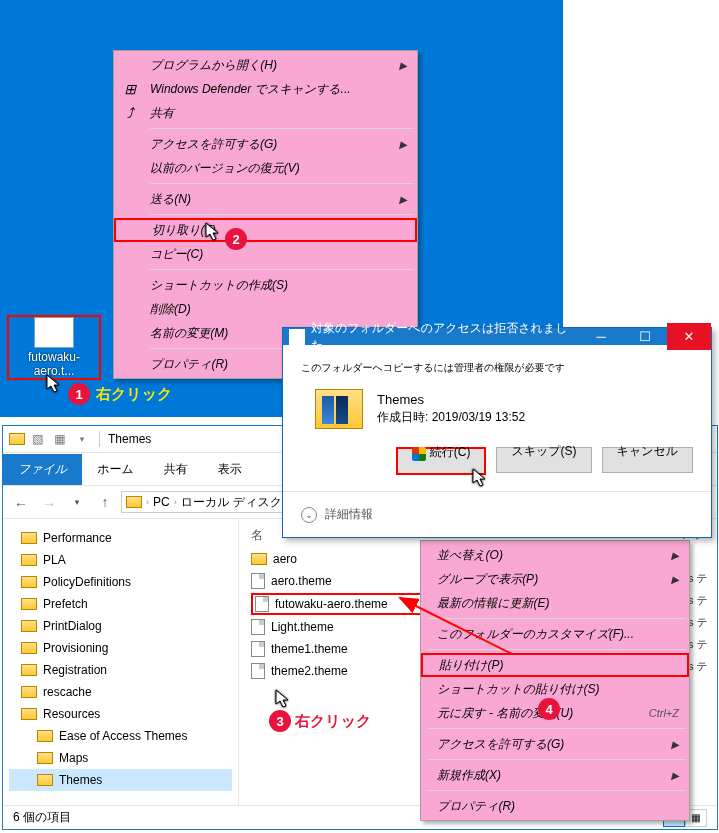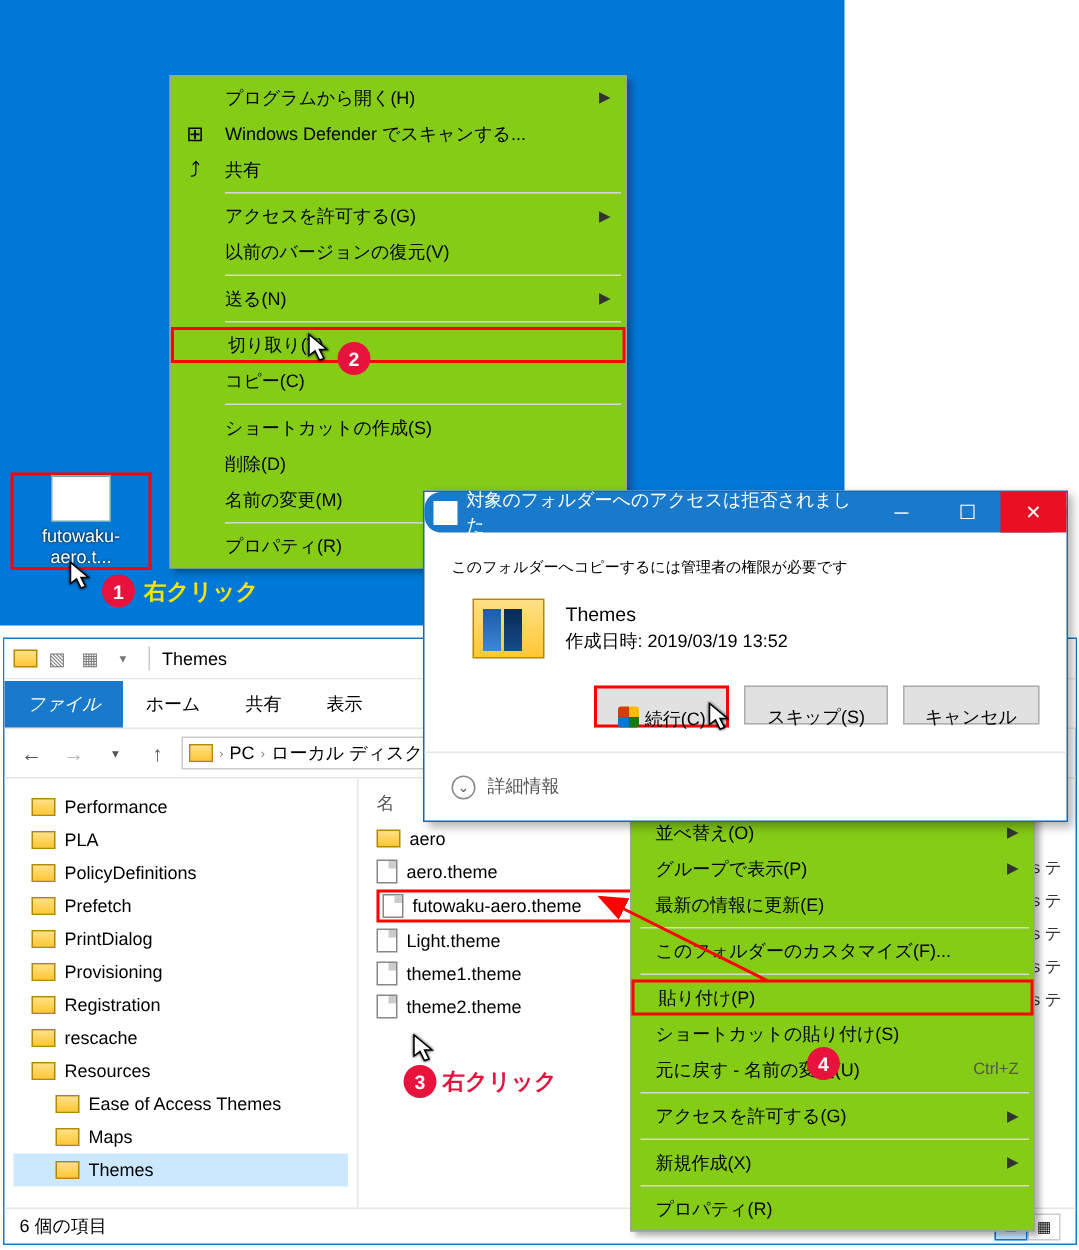--- a/index.html
+++ b/index.html
@@ -8,44 +8,44 @@
   .desktop-icon { position: absolute; left: 7px; top: 315px; width: 94px; height: 65px; border: 2px solid #f00; display:flex; flex-direction:column; align-items:center; justify-content:flex-end; }
   .desktop-icon-file { width: 40px; height: 32px; background:#fff; border:1px solid #7aa; margin-bottom:2px; }
   .desktop-icon-label { color:#fff; font-size:12px; text-align:center; text-shadow:0 0 2px #000; }
   .cursor { position:absolute; pointer-events:none; width:16px; height:20px; z-index:500; }
   .cursor svg { width:100%; height:100%; filter: drop-shadow(0 0 1px #000); }
 
   .badge { position:absolute; width:22px; height:22px; border-radius:50%; background:#e8123d; color:#fff; font-size:13px; font-weight:bold; display:flex; align-items:center; justify-content:center; z-index:600; }
   .caption { position:absolute; color:#ffe600; font-size:15px; font-weight:bold; z-index:600; }
 
   
-  .ctx { position:absolute; background:#84cc16; border:1px solid #a0a0a0; box-shadow:3px 3px 4px rgba(0,0,0,.3); font-size:12px; padding:2px 0; z-index:100; }
+  .ctx { position:absolute; background:#f9a8d4; border:1px solid #a0a0a0; box-shadow:3px 3px 4px rgba(0,0,0,.3); font-size:12px; padding:2px 0; z-index:100;font-style:italic; }
   .ctx1 { left:113px; top:50px; width:305px; }
   .ctx-item { height:24px; display:flex; align-items:center; padding:0 10px 0 36px; position:relative; }
   .ctx-sep { height:1px; background:#d7d7d7; margin:3px 3px 3px 36px; }
   .ctx-icon { position:absolute; left:8px; width:16px; height:16px; display:flex; align-items:center; justify-content:center; font-size:14px; }
   .ctx-arrow { margin-left:auto; font-size:10px; color:#333; }
   .redbox { border:2px solid #f00; }
 
   
   .uac { position:absolute; left:282px; top:327px; width:430px; border:1px solid #1667b1; background:#fff; z-index:200; box-shadow:3px 3px 6px rgba(0,0,0,.3); }
-  .uac-title { height:27px; background:#1979ca; color:#fff; display:flex; align-items:center; font-size:12px; padding-left:6px;border-radius:11px; }
+  .uac-title { height:17px; background:#1979ca; color:#fff; display:flex; align-items:center; font-size:12px; padding-left:6px; }
   .uac-title-icon { width:16px;height:16px; margin-right:6px; background:#fff; }
   .uac-winbtn { width:44px; height:27px; display:flex; align-items:center; justify-content:center; color:#fff; font-size:13px; }
   .uac-winbtn.close { background:#e81123; }
   .uac-body { padding:16px 18px; }
   .uac-text { font-size:10px; }
   .uac-folder { display:flex; align-items:center; margin:14px 0 18px 14px; gap:14px; }
   .uac-folder-icon { width:48px; height:40px; background:linear-gradient(#ffe087,#ffc733); border:1px solid #b48900; position:relative; }
   .uac-folder-icon::before{content:"";position:absolute;left:6px;top:6px;width:12px;height:28px;background:linear-gradient(#1e5aa8,#3a88d8);}
   .uac-folder-icon::after{content:"";position:absolute;left:20px;top:6px;width:12px;height:28px;background:linear-gradient(#082a52,#164d8c);}
   .uac-folder-info { font-size:12px; }
   .uac-folder-info .name{ font-size:13px; margin-bottom:2px;}
   .uac-btns { display:flex; justify-content:flex-end; gap:10px; }
-  .uac-btn { height:24px; padding:12px 14px; font-size:12px; border:1px solid #adadad; background:#e1e1e1; display:flex; align-items:flex-start; }
+  .uac-btn { height:24px; padding:12px 14px; font-size:12px; border:1px solid #adadad; background:#e1e1e1; display:flex; align-items:flex-end; }
   .uac-btn.redbox { border:2px solid #f00; }
   .shield{ width:14px;height:14px;margin-right:4px;display:inline-block;background:conic-gradient(#ffb900 0 25%,#107c10 25% 50%,#0078d7 50% 75%,#d83b01 75% 100%);border-radius:2px;}
   .uac-detail { border-top:1px solid #e5e5e5; padding:14px 18px; display:flex; align-items:center; font-size:12px; color:#555; }
   .uac-detail .chev{width:16px;height:16px;border:1px solid #888;border-radius:50%;margin-right:8px;display:flex;align-items:center;justify-content:center;font-size:9px;}
 
   
   .explorer { position:absolute; left:2px; top:425px; width:716px; height:405px; border:1px solid #1979ca; background:#fff; z-index:50; }
   .ex-title { height:27px; background:#fff; border-bottom:1px solid #e5e5e5; display:flex; align-items:center; font-size:12px; }
   .ex-title-qat{display:flex;align-items:center;gap:4px;padding:0 6px;}
   .ex-title-qat .q{width:18px;height:18px;display:flex;align-items:center;justify-content:center;font-size:12px;}

